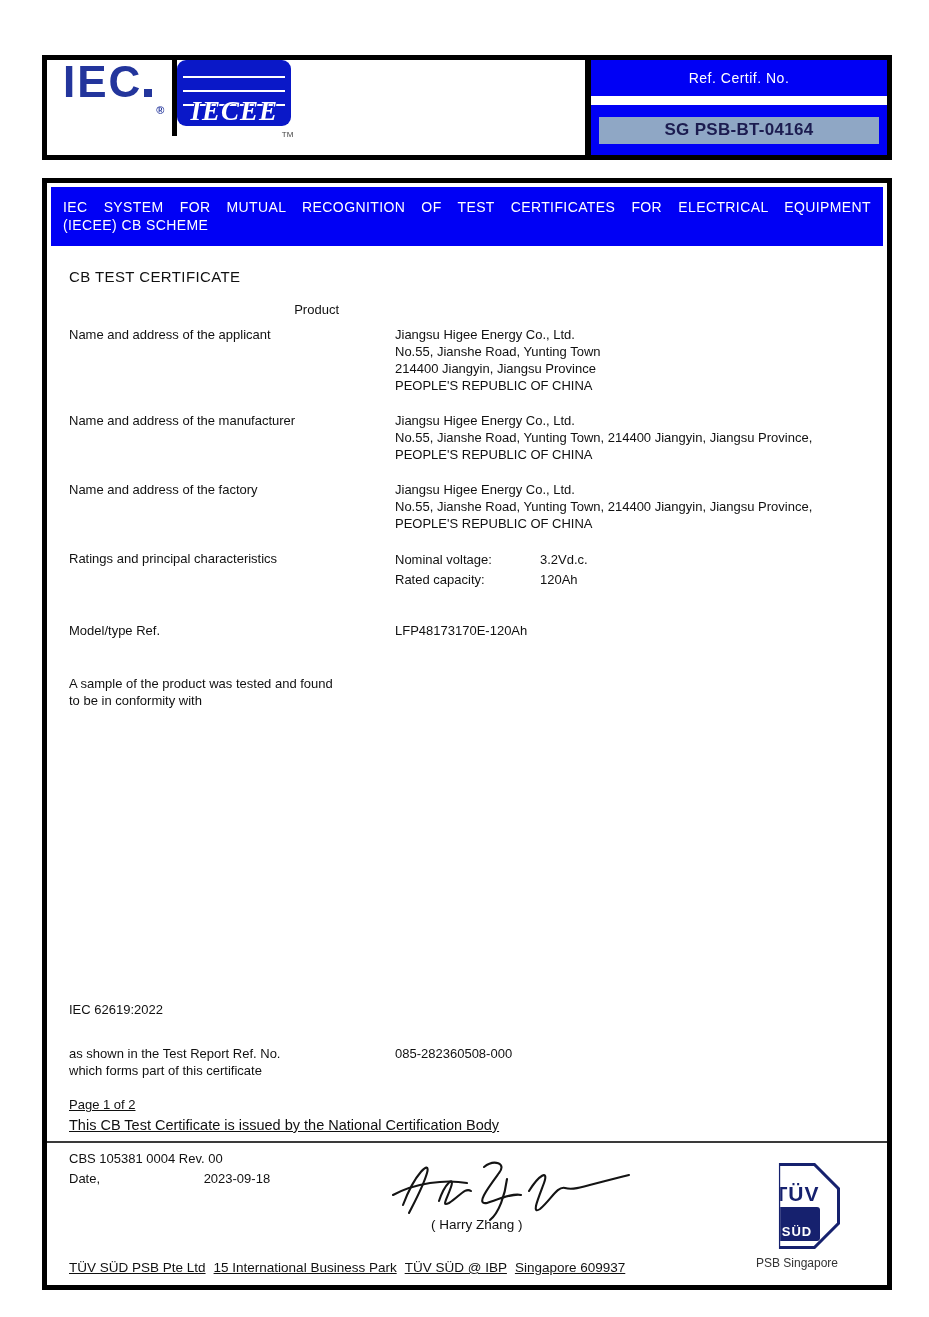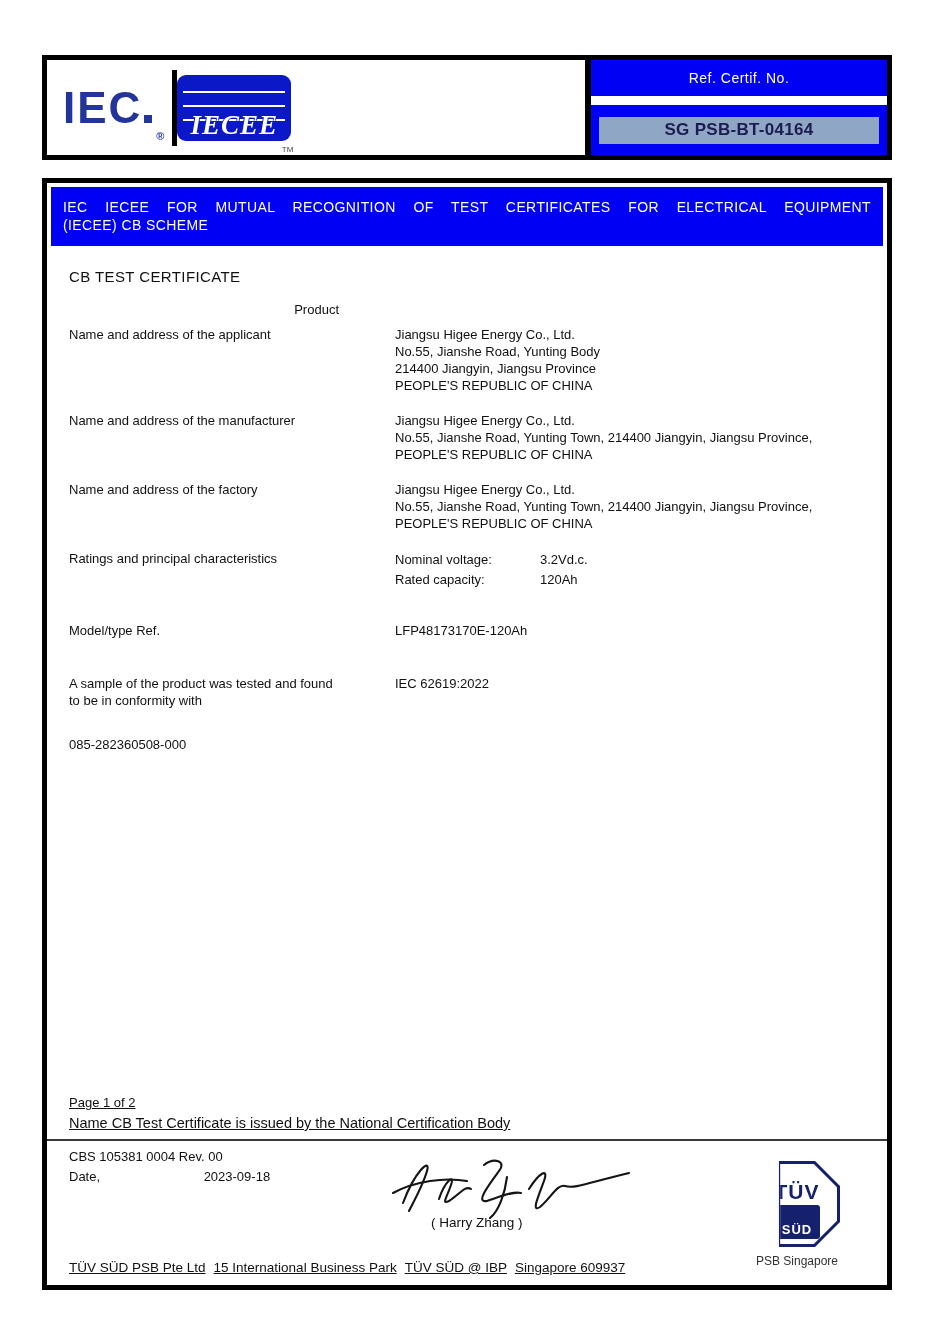--- a/index.html
+++ b/index.html
@@ -2,21 +2,21 @@
 <html><head>
 <meta charset="utf-8">
 <style>
   * { box-sizing: border-box; }
   body { margin: 0; background: #fff; font-family: "Liberation Sans", sans-serif; color: #111; }
   .page { position: relative; width: 929px; height: 1317px; background: #fff; overflow: hidden; }
 
   
   .top-box { position: absolute; left: 42px; top: 55px; width: 850px; height: 105px;
              background: #000; padding: 5px; display: flex; gap: 6px; }
-  .logo-cell { flex: 0 0 538px; background: #fff; display: flex; align-items: center; padding-left: 16px; position: relative; }
+  .logo-cell { flex: 0 0 538px; background: #fff; display: flex; align-items: flex-start; padding-left: 16px; position: relative; }
   .iec-logo { position: relative; color: #23359c; font-weight: bold; font-size: 44px; letter-spacing: 2px; line-height: 1; padding-right: 14px; }
   .iec-dot { display: inline-block; width: 8px; height: 8px; background: #23359c; margin-left: 2px; }
   .iec-reg { position: absolute; right: 2px; bottom: -12px; font-size: 11px; color: #23359c; letter-spacing: 0; }
   .logo-divider { width: 5px; height: 76px; background: #000; margin-left: 6px; }
   .iecee-logo { position: relative; width: 114px; height: 66px; background: #0a18c8; border-radius: 9px;
                 display: flex; align-items: center; justify-content: center; }
   .stripe { position: absolute; left: 6px; right: 6px; height: 2px; background: #fff; }
   .s1 { top: 16px; } .s2 { top: 30px; } .s3 { top: 44px; }
   .iecee-text { position: relative; font-family: "Liberation Serif", serif; font-style: italic; font-weight: bold;
                 color: #fff; font-size: 27px; letter-spacing: 1px; text-shadow: 1px 0 0 #0a18c8, -1px 0 0 #0a18c8; margin-top: 36px; }
@@ -40,21 +40,21 @@
   .content { flex: 1; display: flex; flex-direction: column; padding: 0 22px; }
   .cert-title { margin: 22px 0 16px; font-size: 15px; letter-spacing: 0.4px; }
   .row { display: flex; font-size: 13px; line-height: 17px; margin-bottom: 18px; }
   .row .lbl { width: 326px; flex: 0 0 326px; padding-right: 56px; }
   .row .val { flex: 1; }
   .r-product { margin-bottom: 8px; text-align: right; }
   .r-ratings { margin-bottom: 32px; }
   .r-ratings .rt { display: flex; line-height: 20px; }
   .r-ratings .rn { width: 145px; flex: 0 0 145px; }
   .r-model { margin-bottom: 36px; }
-  .r-sample { margin-bottom: 27px; }
+  .r-sample { margin-bottom: 27px; flex-direction: column; }
   .r-report .lbl { padding-right: 90px; }
 
   .footer-note { margin-top: auto; padding-bottom: 8px; text-decoration: underline; }
   .page-info { font-size: 13px; }
   .issued { font-size: 14.5px; margin-top: 5px; }
 
   .divider { border-top: 2px solid #3a3a3a; width: 100%; }
 
   .footer { position: relative; height: 144px; padding: 8px 22px; }
   .cbs { font-size: 13px; }
@@ -100,36 +100,36 @@
     <div class="ref-cell">
       <div class="ref-label">Ref. Certif. No.</div>
       <div class="ref-gap"></div>
       <div class="ref-value">SG PSB-BT-04164</div>
     </div>
   </div>
 
   <div class="main-box">
 
     <div class="banner">
-      <div class="banner-line1">IEC IECEE FOR MUTUAL RECOGNITION OF TEST CERTIFICATES FOR ELECTRICAL EQUIPMENT</div>
+      <div class="banner-line1">IEC SYSTEM FOR MUTUAL RECOGNITION OF TEST CERTIFICATES FOR ELECTRICAL EQUIPMENT</div>
       <div class="banner-line2">(IECEE) CB SCHEME</div>
     </div>
 
     <div class="content">
       <div class="cert-title">CB TEST CERTIFICATE</div>
 
       <div class="row r-product">
         <div class="lbl">Product</div>
       </div>
 
       <div class="row r-applicant">
         <div class="lbl">Name and address of the applicant</div>
         <div class="val">
           <div>Jiangsu Higee Energy Co., Ltd.</div>
-          <div>No.55, Jianshe Road, Yunting Body</div>
+          <div>No.55, Jianshe Road, Yunting Town</div>
           <div>214400 Jiangyin, Jiangsu Province</div>
           <div>PEOPLE'S REPUBLIC OF CHINA</div>
         </div>
       </div>
 
       <div class="row r-manufacturer">
         <div class="lbl">Name and address of the manufacturer</div>
         <div class="val">
           <div>Jiangsu Higee Energy Co., Ltd.</div>
           <div>No.55, Jianshe Road, Yunting Town, 214400 Jiangyin, Jiangsu Province,</div>
@@ -168,28 +168,29 @@
       </div>
 
       <div class="row r-sample">
         <div class="lbl">A sample of the product was tested and found to be in conformity with</div>
         <div class="val">
           <div>IEC 62619:2022</div>
         </div>
       </div>
 
       <div class="row r-report">
+        <div class="lbl">as shown in the Test Report Ref. No. which forms part of this certificate</div>
         <div class="val">
           <div>085-282360508-000</div>
         </div>
       </div>
 
       <div class="footer-note">
         <div class="page-info">Page 1 of 2</div>
-        <div class="issued">Name CB Test Certificate is issued by the National Certification Body</div>
+        <div class="issued">This CB Test Certificate is issued by the National Certification Body</div>
       </div>
     </div>
 
     <div class="divider"></div>
 
     <div class="footer">
       <div class="cbs">CBS 105381 0004 Rev. 00</div>
       <div class="date-row">
         <span class="date-lbl">Date,</span>
         <span>2023-09-18</span>

